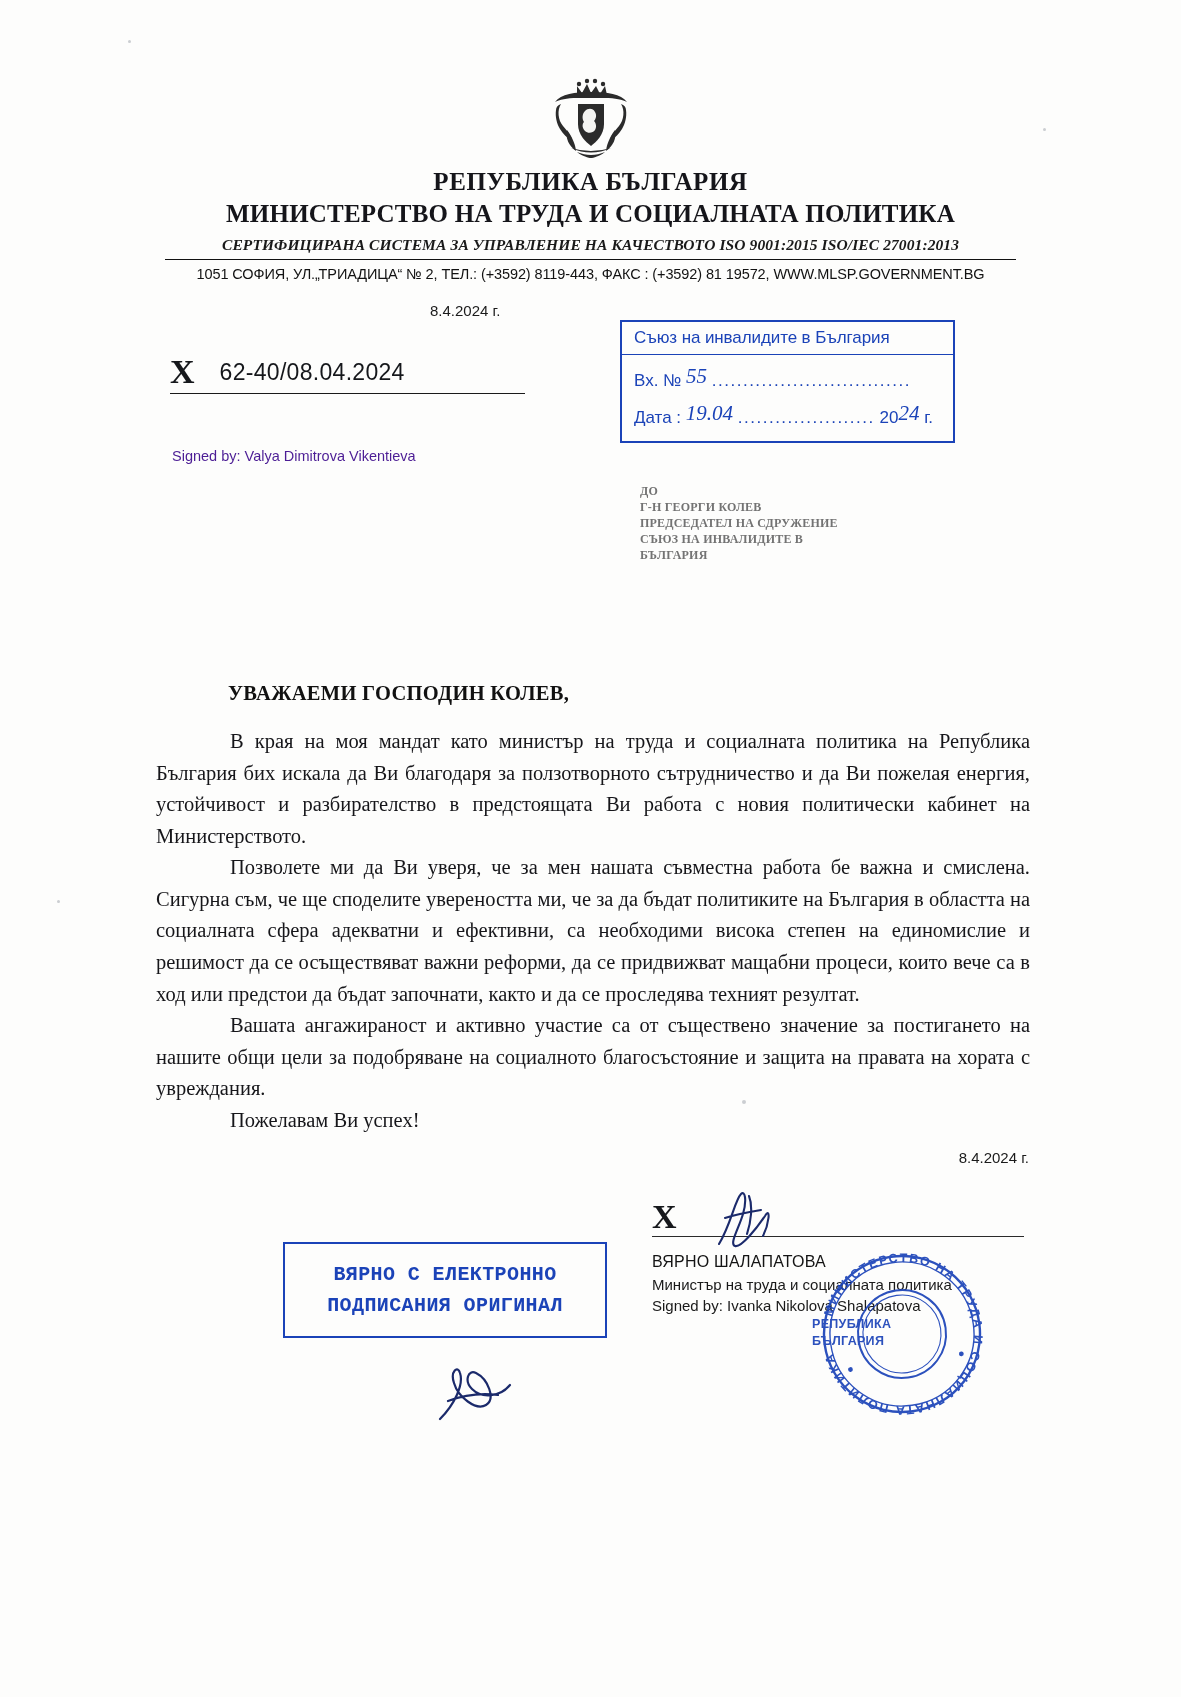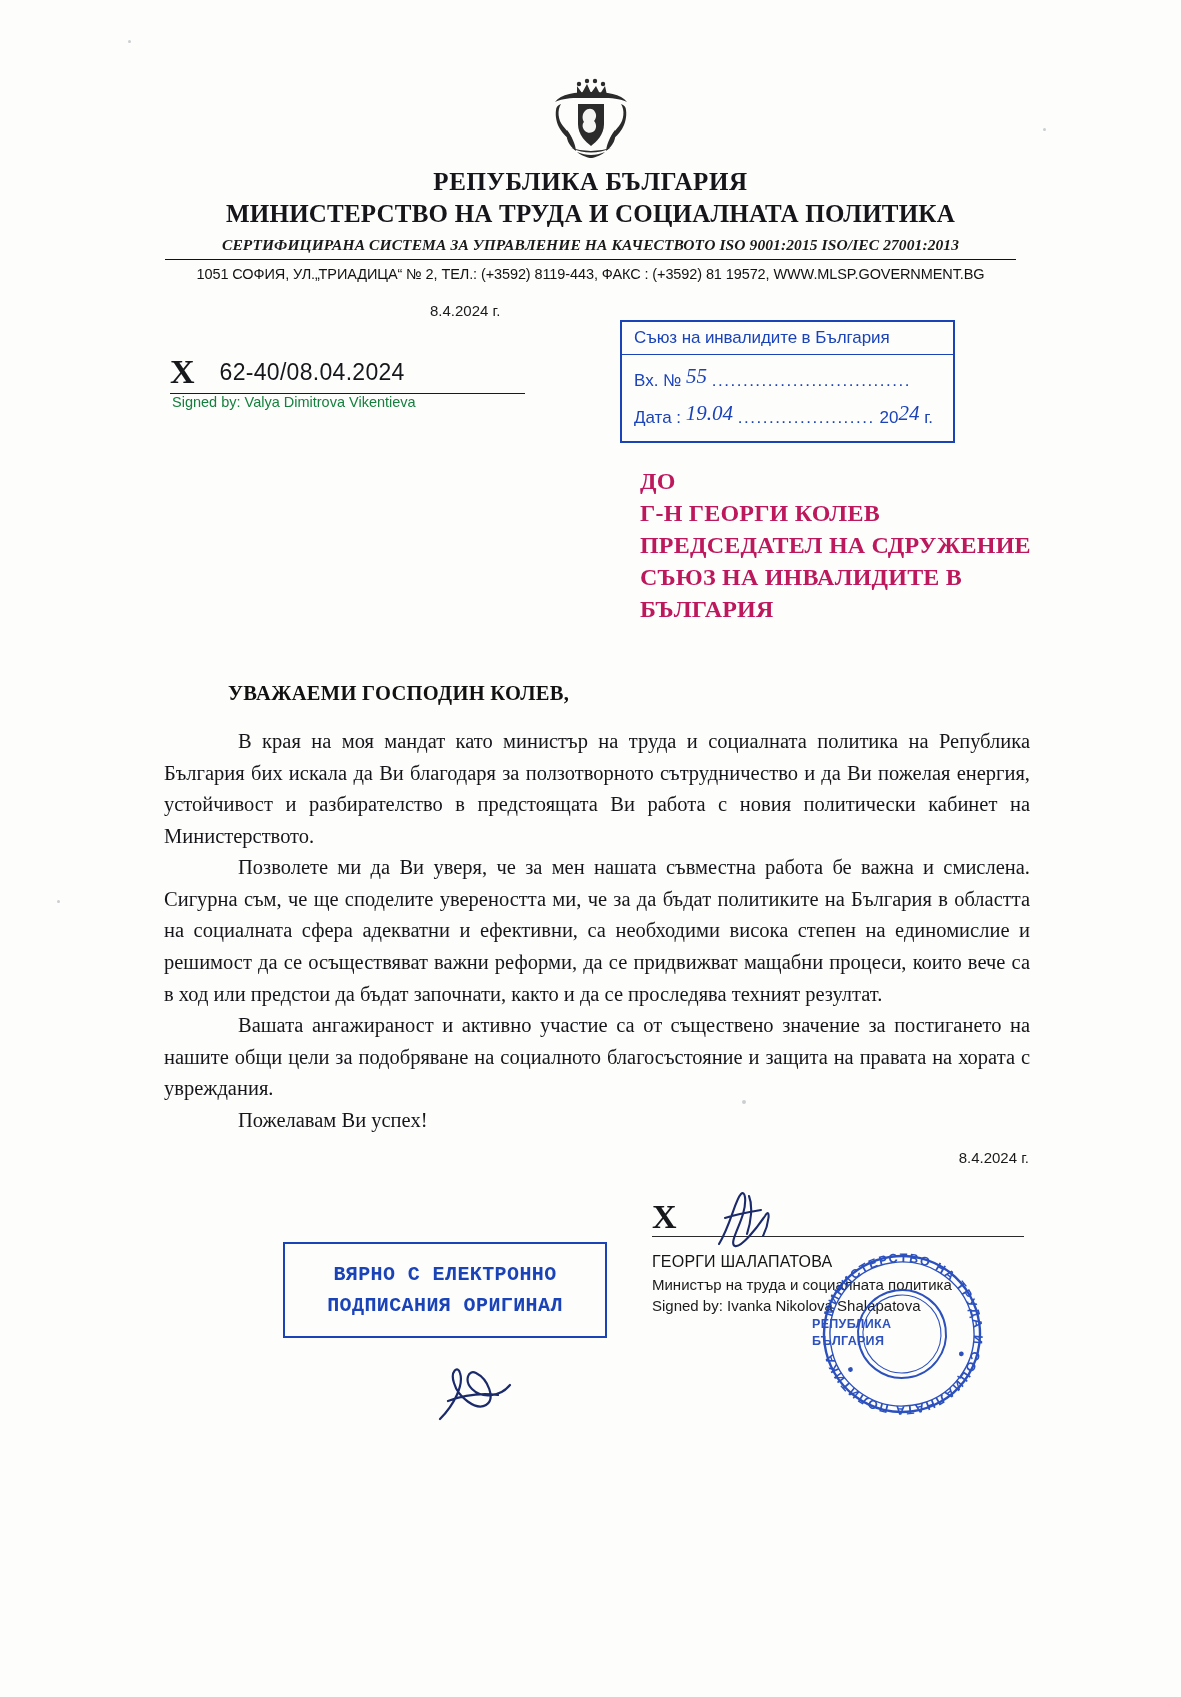--- a/index.html
+++ b/index.html
@@ -112,22 +112,23 @@
     color: #15171b;
   }
   .sig-left .sig-rule {
     border-top: 1.4px solid #1a1a1a;
     margin-top: 4px;
     width: 355px;
   }
   .sig-left .signed-by {
     font-family: "Liberation Sans", sans-serif;
     font-size: 14.5px;
+    margin-top: 54px;
     margin-left: 2px;
-    color: #15803d;
+    color: #4c1d95;
   }
 
   
   .stamp-in {
     position: absolute;
     left: 620px;
     top: 320px;
     width: 335px;
     border: 2px solid #1b43b8;
     padding: 6px 10px 12px 12px;
@@ -159,28 +160,28 @@
     font-size: 21px;
     color: #1b43b8;
     position: relative;
     top: -3px;
   }
 
   
   .addressee {
     position: absolute;
     left: 640px;
-    top: 466px;
+    top: 484px;
     width: 420px;
     font-family: "Liberation Serif", serif;
     font-weight: bold;
-    font-size: 24px;
+    font-size: 12px;
     line-height: 1.33;
     letter-spacing: 0.2px;
-    color: #be185d;
+    color: #737373;
   }
 
   
   .salutation {
     position: absolute;
     left: 228px;
     top: 682px;
     font-family: "Liberation Serif", serif;
     font-weight: bold;
     font-size: 20.5px;
@@ -192,21 +193,21 @@
     left: 152px;
     top: 726px;
     width: 878px;
     font-family: "Liberation Serif", serif;
     font-size: 20.5px;
     line-height: 1.54;
     text-align: justify;
     color: #16161a;
   }
   .body-text p {
-    margin: 0 0 0 12px;
+    margin: 0 0 0 4px;
     text-indent: 74px;
   }
 
   
   .date-bottom {
     position: absolute;
     right: 152px;
     top: 1149px;
     font-family: "Liberation Sans", sans-serif;
     font-size: 15px;
@@ -400,21 +401,21 @@
     <p>Позволете ми да Ви уверя, че за мен нашата съвместна работа бе важна и смислена. Сигурна съм, че ще споделите увереността ми, че за да бъдат политиките на България в областта на социалната сфера адекватни и ефективни, са необходими висока степен на единомислие и решимост да се осъществяват важни реформи, да се придвижват мащабни процеси, които вече са в ход или предстои да бъдат започнати, както и да се проследява техният резултат.</p>
     <p>Вашата ангажираност и активно участие са от съществено значение за постигането на нашите общи цели за подобряване на социалното благосъстояние и защита на правата на хората с увреждания.</p>
     <p>Пожелавам Ви успех!</p>
   </div>
 
   <div class="date-bottom">8.4.2024 г.</div>
 
   <div class="sig-right">
     <div class="x-mark">X</div>
     <div class="rule-top"></div>
-    <div class="name">ГЕОРГИ ШАЛАПАТОВА</div>
+    <div class="name">ВЯРНО ШАЛАПАТОВА</div>
     <div class="title">Министър на труда и социалната политика</div>
     <div class="signed-by">Signed by: Ivanka Nikolova Shalapatova</div>
   </div>
 
   <div class="scribble-right">
     <svg viewBox="0 0 120 70" width="120" height="70" aria-hidden="true">
       <path d="M14 56 C26 36 30 12 36 6 C40 2 42 12 38 26 C34 40 24 56 30 58 C36 60 52 40 60 28 C66 18 64 36 58 48
                M20 30 C32 26 44 24 56 22 M44 8 C48 18 46 34 42 46" fill="none" stroke="#1b2a6b" stroke-width="2.1" stroke-linecap="round"></path>
     </svg>
   </div>

